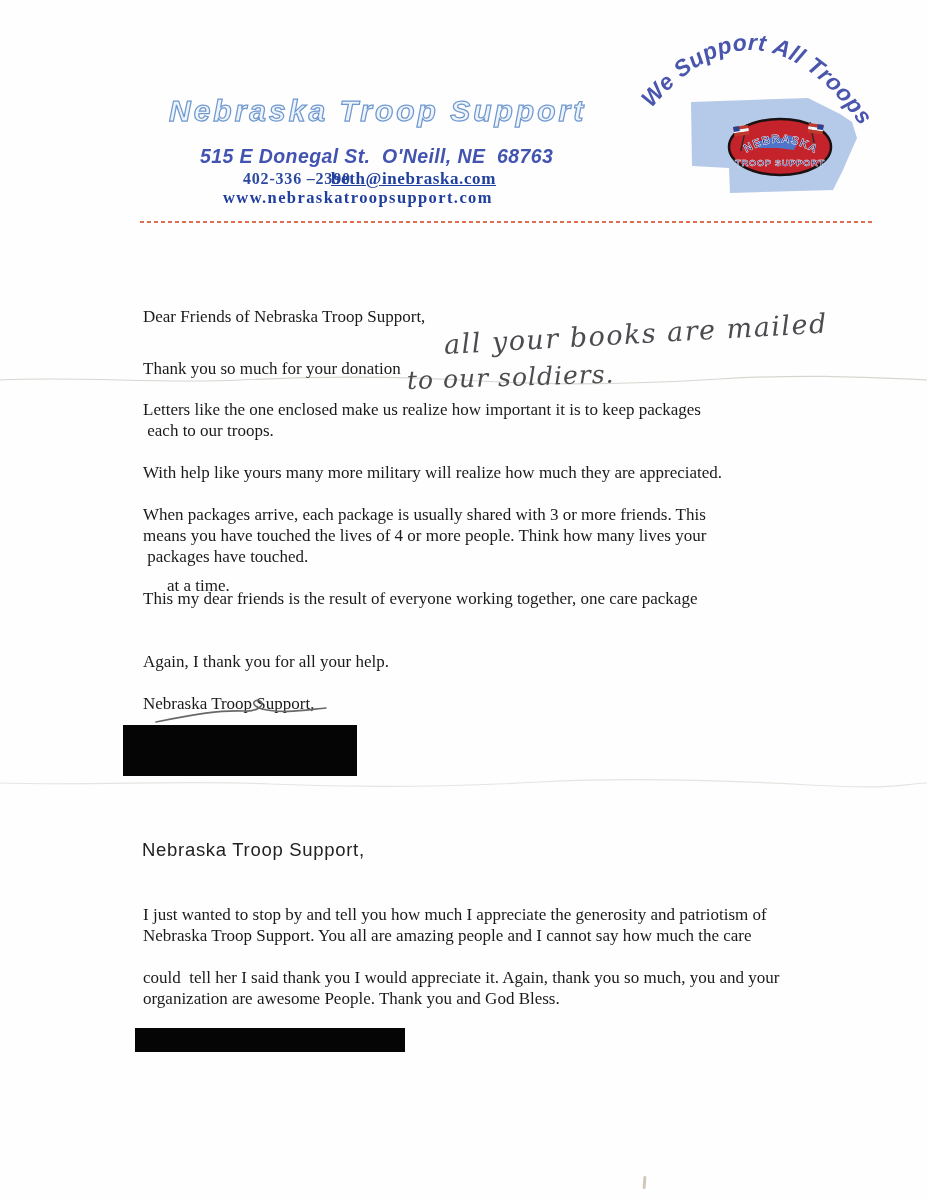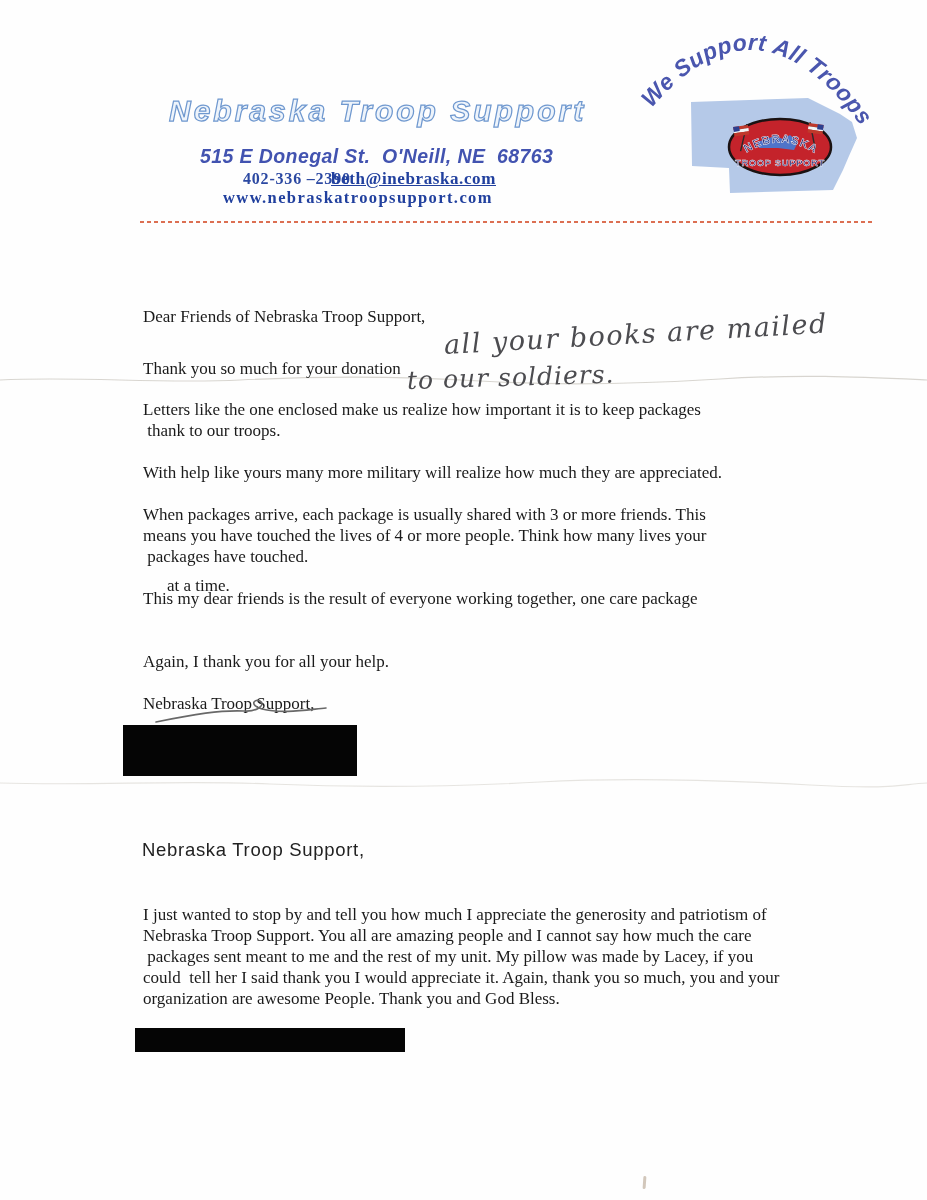--- a/index.html
+++ b/index.html
@@ -117,21 +117,21 @@
     <path d="M0 7 C 90 10 180 4 270 8 S 450 11 540 6 S 720 4 810 9 S 900 8 927 7" stroke="#d3d0c9" stroke-width="1.2" fill="none"></path>
   </svg>
 
   <div class="line" style="top:306px;">Dear Friends of Nebraska Troop Support,</div>
   <div class="line" style="top:358px;">Thank you so much for your donation</div>
 
   <div class="handwriting hw1">all your books are mailed</div>
   <div class="handwriting hw2">to our soldiers.</div>
 
   <div class="line" style="top:399px;">Letters like the one enclosed make us realize how important it is to keep packages</div>
-  <div class="line" style="top:420px;"> thank to our troops.</div>
+  <div class="line" style="top:420px;"> each to our troops.</div>
 
   <div class="line" style="top:462px;">With help like yours many more military will realize how much they are appreciated.</div>
 
   <div class="line" style="top:504px;">When packages arrive, each package is usually shared with 3 or more friends. This</div>
   <div class="line" style="top:525px;">means you have touched the lives of 4 or more people. Think how many lives your</div>
   <div class="line" style="top:546px;"> packages have touched.</div>
 
   <div class="line" style="top:588px;">This my dear friends is the result of everyone working together, one care package</div>
   <div class="line" style="top:575px;margin-left:24px;">at a time.</div>
 
@@ -141,20 +141,19 @@
   <svg class="abs" style="left:140px;top:696px;" width="230" height="34">
     <path d="M 16 26 C 55 18 80 14 104 15 C 118 16 126 8 120 5 C 115 2 108 9 122 13 C 142 18 165 14 186 12" stroke="#686868" stroke-width="1.6" fill="none" stroke-linecap="round"></path>
   </svg>
 
   <div class="redaction redact-1"></div>
 
   <div class="sans-head" style="top:839px;">Nebraska Troop Support,</div>
 
   <div class="line" style="top:925px;">Nebraska Troop Support. You all are amazing people and I cannot say how much the care</div>
   <div class="line" style="top:904px;">I just wanted to stop by and tell you how much I appreciate the generosity and patriotism of</div>
-  <div class="line" style="top:946px;"> packages sent meant to me and the rest of my unit. My pillow was made by Lacey, if you</div>
   <div class="line" style="top:967px;text-align:center;">could  tell her I said thank you I would appreciate it. Again, thank you so much, you and your</div>
   <div class="line" style="top:988px;">organization are awesome People. Thank you and God Bless.</div>
 
   <div class="redaction redact-2"></div>
 
   <div class="scuff"></div>
 </div>
 
 </body></html>

